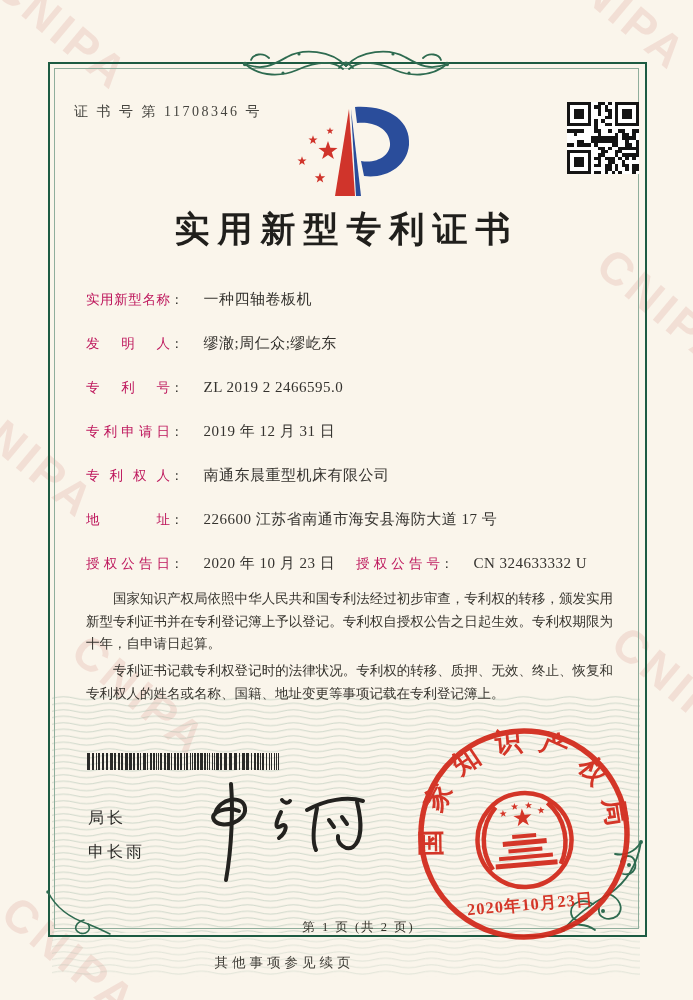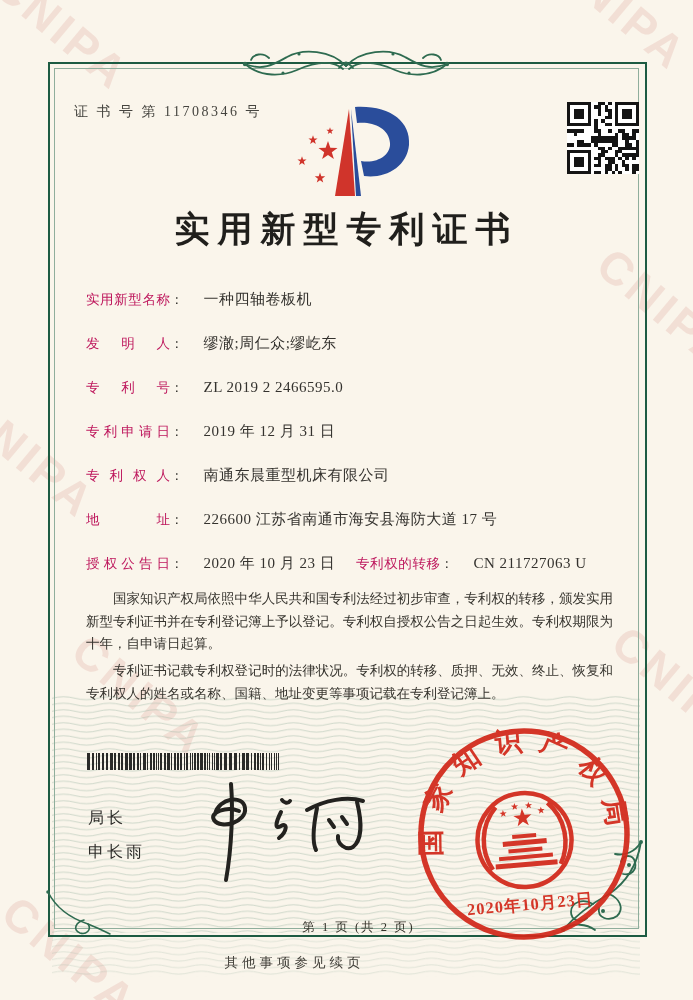--- a/index.html
+++ b/index.html
@@ -48,21 +48,21 @@
   
   .barcode{position:absolute; left:87px; top:753px; z-index:3;}
   .signer-title{position:absolute; left:88px; top:808px; font-size:16px;
     letter-spacing:3px; color:#2c2b28; z-index:3;}
   .signer-name{position:absolute; left:88px; top:842px; font-size:16px;
     letter-spacing:3px; color:#2c2b28; z-index:3;}
   .signature{position:absolute; left:185px; top:778px; z-index:3;}
   .seal{position:absolute; left:408px; top:718px; z-index:4; opacity:0.93;}
   .page-indicator{position:absolute; left:0; top:919px; width:693px; text-align:center;
     font-size:12.5px; letter-spacing:2px; color:#333129; z-index:3;padding-left:12px;}
-  .footer-note{position:absolute; left:10px; top:954px; width:569px; text-align:center;
+  .footer-note{position:absolute; left:0; top:954px; width:569px; text-align:center;
     font-size:13.5px; letter-spacing:4px; color:#403e38; z-index:3;}
 </style>
 </head>
 <body>
 
 <div class="paper">
 
   <span class="wm" style="left:-18px;top:2px">CNIPA</span>
   <span class="wm" style="left:540px;top:-18px">CNIPA</span>
   <span class="wm" style="left:585px;top:282px">CNIPA</span>
@@ -311,22 +311,22 @@
       <span class="fvalue">南通东晨重型机床有限公司</span>
     </div>
     <div class="frow" style="top:220px">
       <span class="flabel">地址</span><span class="fcolon">：</span>
       <span class="fvalue">226600 江苏省南通市海安县海防大道 17 号</span>
     </div>
     <div class="frow" style="top:264px;width:530px">
       <span class="flabel">授权公告日</span><span class="fcolon">：</span>
       <span class="fvalue">2020 年 10 月 23 日</span>
       <span class="grant-group">
-        <span class="flabel">专利权的转移</span><span class="fcolon">：</span>
-        <span class="fvalue">CN 211727063 U</span>
+        <span class="flabel">授权公告号</span><span class="fcolon">：</span>
+        <span class="fvalue">CN 324633332 U</span>
       </span>
     </div>
   </div>
 
   <div class="body-text">
     <p>国家知识产权局依照中华人民共和国专利法经过初步审查，专利权的转移，颁发实用新型专利证书并在专利登记簿上予以登记。专利权自授权公告之日起生效。专利权期限为十年，自申请日起算。</p>
     <p>专利证书记载专利权登记时的法律状况。专利权的转移、质押、无效、终止、恢复和专利权人的姓名或名称、国籍、地址变更等事项记载在专利登记簿上。</p>
   </div>
 
   <svg class="barcode" id="barcode-svg" width="196" height="17" viewBox="0 0 196 17">

